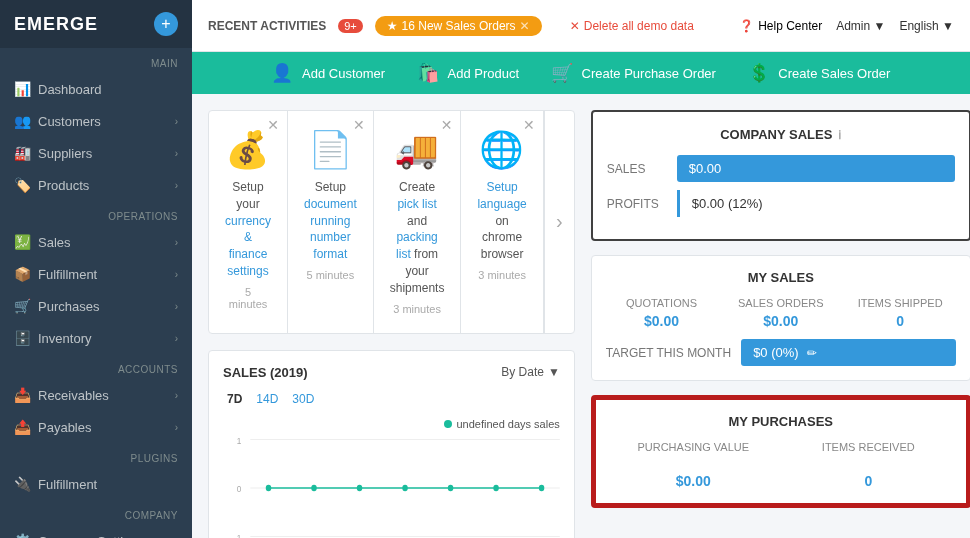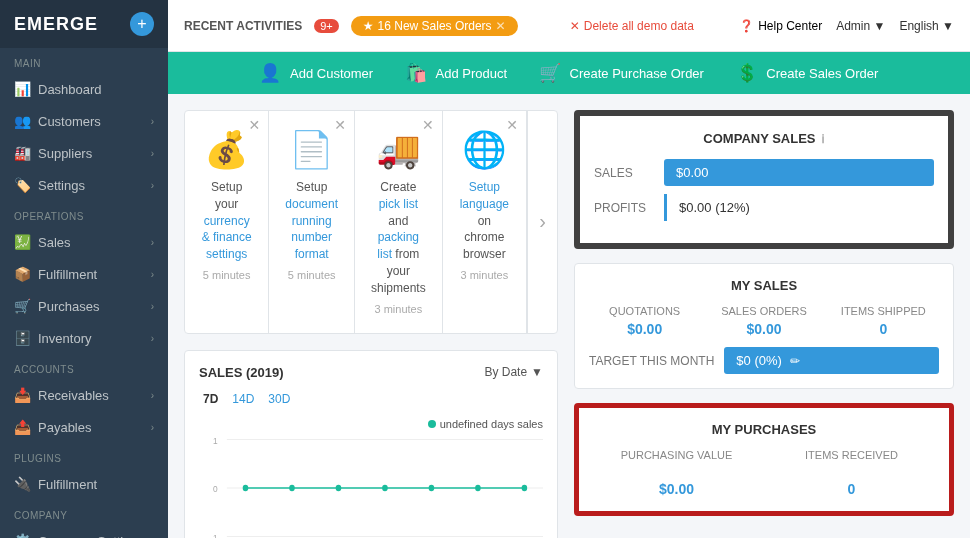--- a/index.html
+++ b/index.html
@@ -1,23 +1,23 @@
 <!DOCTYPE html>
 <html><head>
   <meta charset="utf-8">
   <style>
     * { box-sizing: border-box; margin: 0; padding: 0; }
     body { font-family: 'Segoe UI', Arial, sans-serif; font-size: 13px; background: #f4f6f9; color: #333; display: flex; height: 538px; overflow: hidden; }
 
     
-    #sidebar { width: 168px; background: #2c3e50; color: #aab; height: 100%; display: flex; flex-direction: column; flex-shrink: 0; overflow-y: auto; }
+    #sidebar { width: 192px; background: #2c3e50; color: #aab; height: 100%; display: flex; flex-direction: column; flex-shrink: 0; overflow-y: auto; }
     #sidebar-logo { padding: 12px 14px; display: flex; align-items: center; gap: 8px; background: #243342; }
     #sidebar-logo .logo-text { color: #fff; font-size: 18px; font-weight: bold; letter-spacing: 1px; }
     #sidebar-logo .add-btn { width: 24px; height: 24px; background: #3498db; border-radius: 50%; display: flex; align-items: center; justify-content: center; color: #fff; font-size: 16px; cursor: pointer; margin-left: auto; }
-    .sidebar-section-label { font-size: 10px; color: #7f8c8d; text-transform: uppercase; padding: 10px 14px 4px; letter-spacing: 0.5px; }
+    .sidebar-section-label { font-size: 10px; color: #7f8c8d; text-transform: uppercase; padding: 10px 14px 4px; letter-spacing: 0.5px; text-align: right; }
     .sidebar-item { display: flex; align-items: center; gap: 8px; padding: 8px 14px; cursor: pointer; color: #bdc3c7; font-size: 13px; position: relative; }
     .sidebar-item .si-icon { width: 16px; text-align: center; font-size: 14px; }
     .sidebar-item .si-arrow { margin-left: auto; font-size: 10px; color: #7f8c8d; }
 
     
     #main { flex: 1; display: flex; flex-direction: column; overflow: hidden; }
 
     
     #topbar { background: #fff; border-bottom: 1px solid #e0e4e8; display: flex; align-items: center; padding: 0 16px; height: 52px; gap: 12px; flex-shrink: 0; }
     .notif-badge { background: #e74c3c; color: #fff; border-radius: 10px; padding: 1px 6px; font-size: 11px; }
@@ -56,21 +56,21 @@
     .filter-select { font-size: 12px; color: #555; cursor: pointer; display: flex; align-items: center; gap: 4px; }
     .date-tabs { display: flex; gap: 6px; margin-bottom: 10px; }
     .date-tab { font-size: 12px; color: #3498db; cursor: pointer; padding: 2px 4px; }
     .date-tab.active { color: #333; font-weight: 600; }
     .chart-area { position: relative; height: 160px; }
     .chart-legend { font-size: 11px; color: #555; display: flex; align-items: center; gap: 4px; position: absolute; top: 0; right: 0; }
     .legend-dot { width: 8px; height: 8px; border-radius: 50%; background: #1abc9c; }
     .chart-svg { width: 100%; height: 140px; }
 
     
-    #company-sales { background: #fff; border: 6px solid #404040; border-radius: 4px; padding: 14px; margin-bottom: 14px; }
+    #company-sales { background: #fff; border: 2px solid #404040; border-radius: 4px; padding: 14px; margin-bottom: 14px; }
     .cs-title { font-size: 13px; font-weight: 600; text-transform: uppercase; text-align: center; margin-bottom: 12px; display: flex; align-items: center; justify-content: center; gap: 6px; }
     .cs-row { display: flex; align-items: center; margin-bottom: 8px; gap: 10px; }
     .cs-label { width: 60px; font-size: 12px; color: #777; text-transform: uppercase; flex-shrink: 0; }
     .cs-value-bar { flex: 1; background: #3498db; color: #fff; padding: 6px 12px; border-radius: 3px; font-size: 13px; font-weight: 500; }
     .cs-value-plain { flex: 1; padding: 6px 12px; font-size: 13px; font-weight: 500; border-left: 3px solid #3498db; }
 
     #my-sales { background: #fff; border: 1px solid #e0e4e8; border-radius: 4px; padding: 14px; margin-bottom: 14px; }
     .ms-title { font-size: 13px; font-weight: 600; text-transform: uppercase; text-align: center; margin-bottom: 12px; }
     .ms-grid { display: grid; grid-template-columns: 1fr 1fr 1fr; gap: 8px; text-align: center; margin-bottom: 10px; }
     .ms-item .ms-col-label { font-size: 11px; color: #888; text-transform: uppercase; margin-bottom: 4px; }
@@ -105,21 +105,21 @@
     <span>Customers</span>
     <span class="si-arrow">›</span>
   </div>
   <div class="sidebar-item">
     <span class="si-icon">🏭</span>
     <span>Suppliers</span>
     <span class="si-arrow">›</span>
   </div>
   <div class="sidebar-item">
     <span class="si-icon">🏷️</span>
-    <span>Settings</span>
+    <span>Products</span>
     <span class="si-arrow">›</span>
   </div>
 
   <div class="sidebar-section-label">Operations</div>
   <div class="sidebar-item">
     <span class="si-icon">💹</span>
     <span>Sales</span>
     <span class="si-arrow">›</span>
   </div>
   <div class="sidebar-item">

